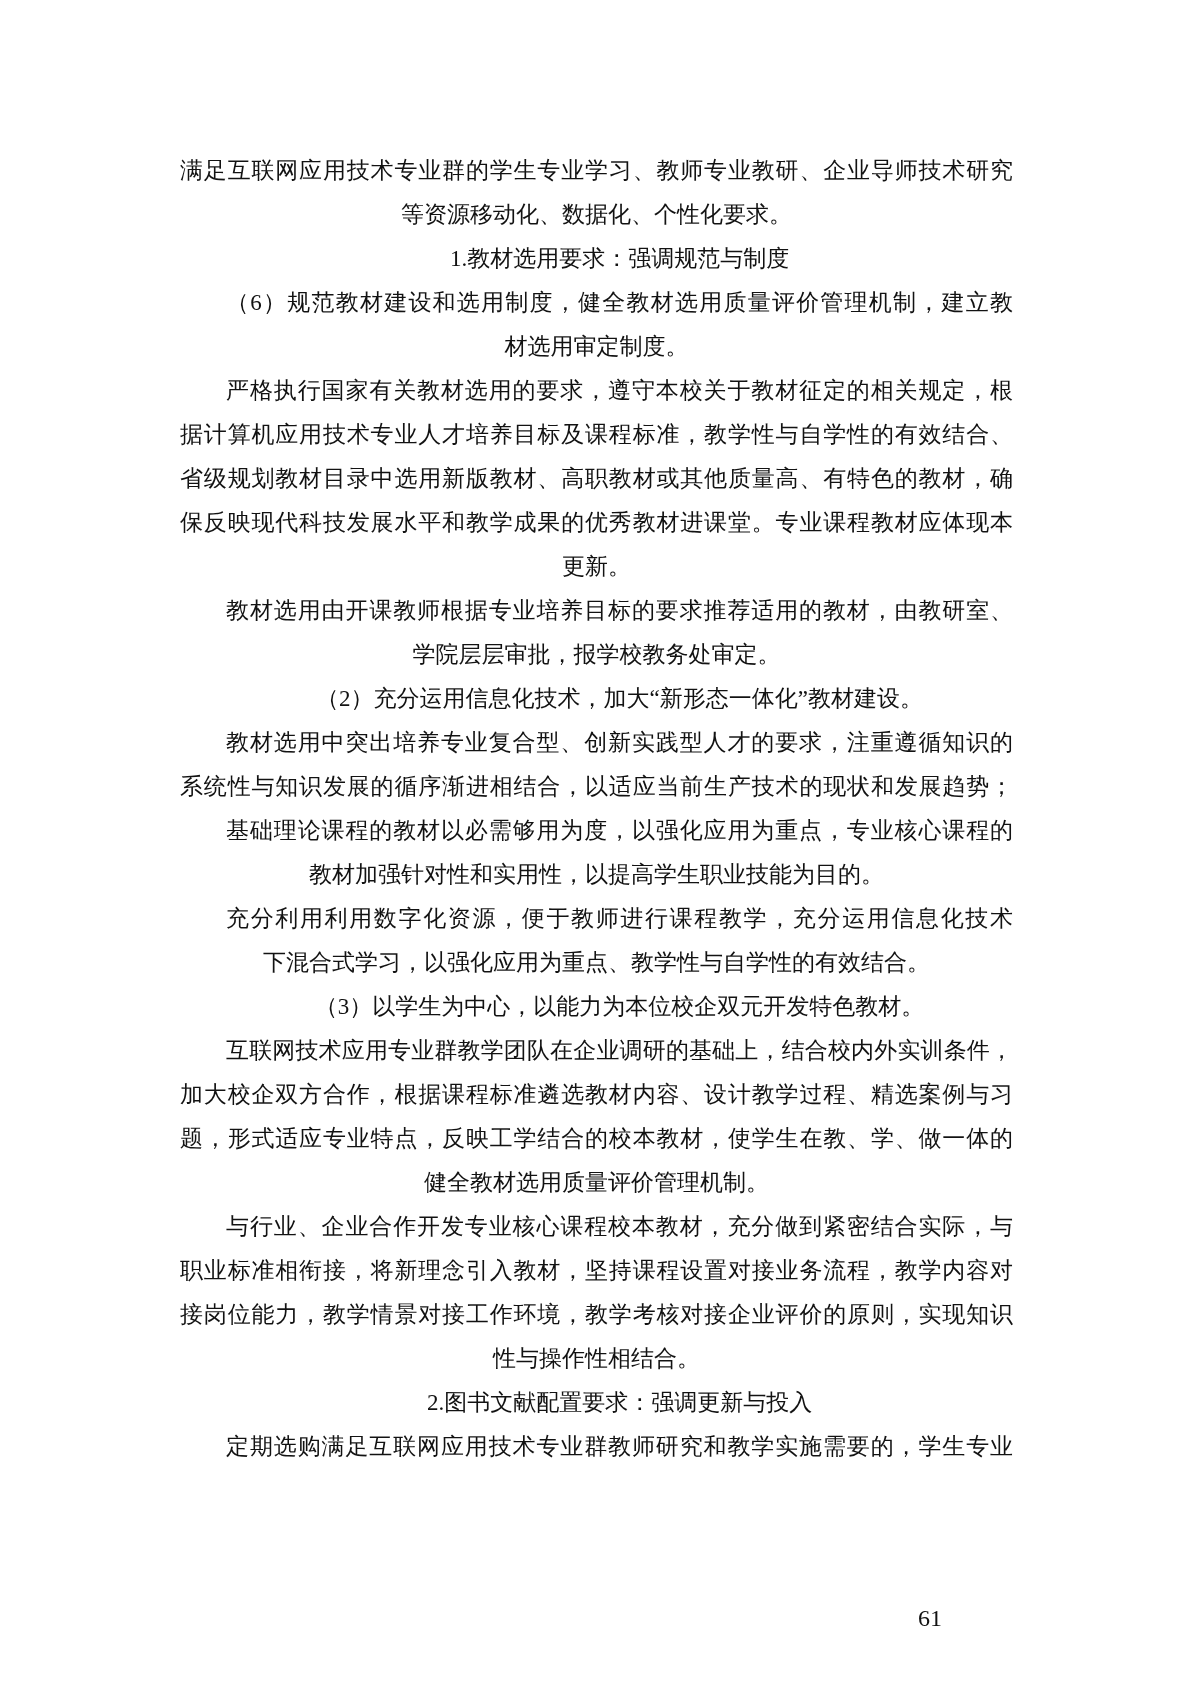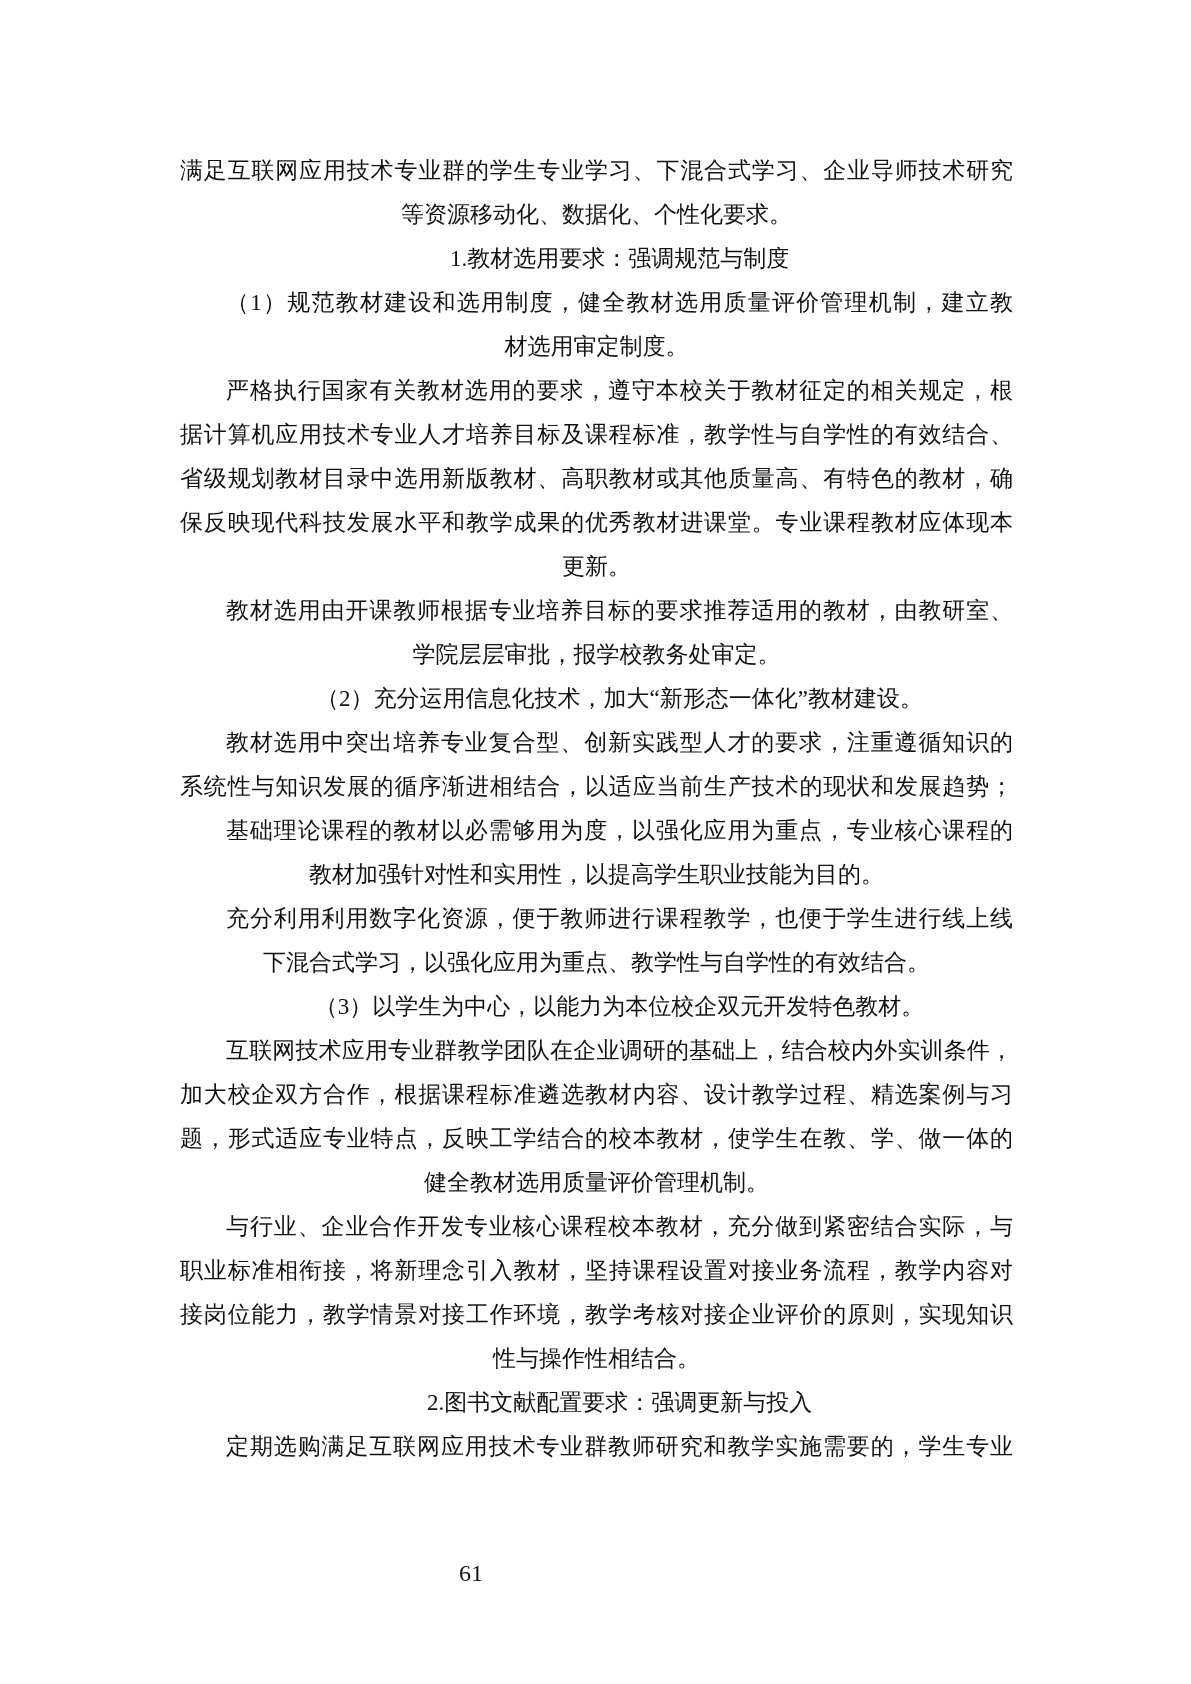--- a/index.html
+++ b/index.html
@@ -41,52 +41,52 @@
   .line.fill {
     white-space: normal;
     text-align: justify;
     text-align-last: justify;
   }
   .line.indent {
     text-indent: 46px;
   }
   .page-number {
     position: absolute;
-    top: 1558px;
+    top: 1603px;
     left: 0;
     width: 942px;
-    text-align: center;
+    text-align: right;
     font-size: 24px;
     line-height: 30px;
     color: #121212;
   }
 </style>
 </head>
 <body>
 
 <div class="page">
   <div class="textblock" id="doc-body">
-      <div class="line fill">满足互联网应用技术专业群的学生专业学习、下混合式学习、企业导师技术研究</div>
+      <div class="line fill">满足互联网应用技术专业群的学生专业学习、教师专业教研、企业导师技术研究</div>
       <div class="line">等资源移动化、数据化、个性化要求。</div>
       <div class="line indent">1.教材选用要求：强调规范与制度</div>
-      <div class="line indent fill">（1）规范教材建设和选用制度，健全教材选用质量评价管理机制，建立教</div>
+      <div class="line indent fill">（6）规范教材建设和选用制度，健全教材选用质量评价管理机制，建立教</div>
       <div class="line">材选用审定制度。</div>
       <div class="line indent fill">严格执行国家有关教材选用的要求，遵守本校关于教材征定的相关规定，根</div>
       <div class="line fill">据计算机应用技术专业人才培养目标及课程标准，教学性与自学性的有效结合、</div>
       <div class="line fill">省级规划教材目录中选用新版教材、高职教材或其他质量高、有特色的教材，确</div>
       <div class="line fill">保反映现代科技发展水平和教学成果的优秀教材进课堂。专业课程教材应体现本</div>
       <div class="line">更新。</div>
       <div class="line indent fill">教材选用由开课教师根据专业培养目标的要求推荐适用的教材，由教研室、</div>
       <div class="line">学院层层审批，报学校教务处审定。</div>
       <div class="line indent">（2）充分运用信息化技术，加大“新形态一体化”教材建设。</div>
       <div class="line indent fill">教材选用中突出培养专业复合型、创新实践型人才的要求，注重遵循知识的</div>
       <div class="line fill">系统性与知识发展的循序渐进相结合，以适应当前生产技术的现状和发展趋势；</div>
       <div class="line indent fill">基础理论课程的教材以必需够用为度，以强化应用为重点，专业核心课程的</div>
       <div class="line">教材加强针对性和实用性，以提高学生职业技能为目的。</div>
-      <div class="line indent fill">充分利用利用数字化资源，便于教师进行课程教学，也便于学生进行线上线</div>
+      <div class="line indent fill">充分利用利用数字化资源，便于教师进行课程教学，充分运用信息化技术</div>
       <div class="line">下混合式学习，以强化应用为重点、教学性与自学性的有效结合。</div>
       <div class="line indent">（3）以学生为中心，以能力为本位校企双元开发特色教材。</div>
       <div class="line indent fill">互联网技术应用专业群教学团队在企业调研的基础上，结合校内外实训条件，</div>
       <div class="line fill">加大校企双方合作，根据课程标准遴选教材内容、设计教学过程、精选案例与习</div>
       <div class="line fill">题，形式适应专业特点，反映工学结合的校本教材，使学生在教、学、做一体的</div>
       <div class="line">健全教材选用质量评价管理机制。</div>
       <div class="line indent fill">与行业、企业合作开发专业核心课程校本教材，充分做到紧密结合实际，与</div>
       <div class="line fill">职业标准相衔接，将新理念引入教材，坚持课程设置对接业务流程，教学内容对</div>
       <div class="line fill">接岗位能力，教学情景对接工作环境，教学考核对接企业评价的原则，实现知识</div>
       <div class="line">性与操作性相结合。</div>

